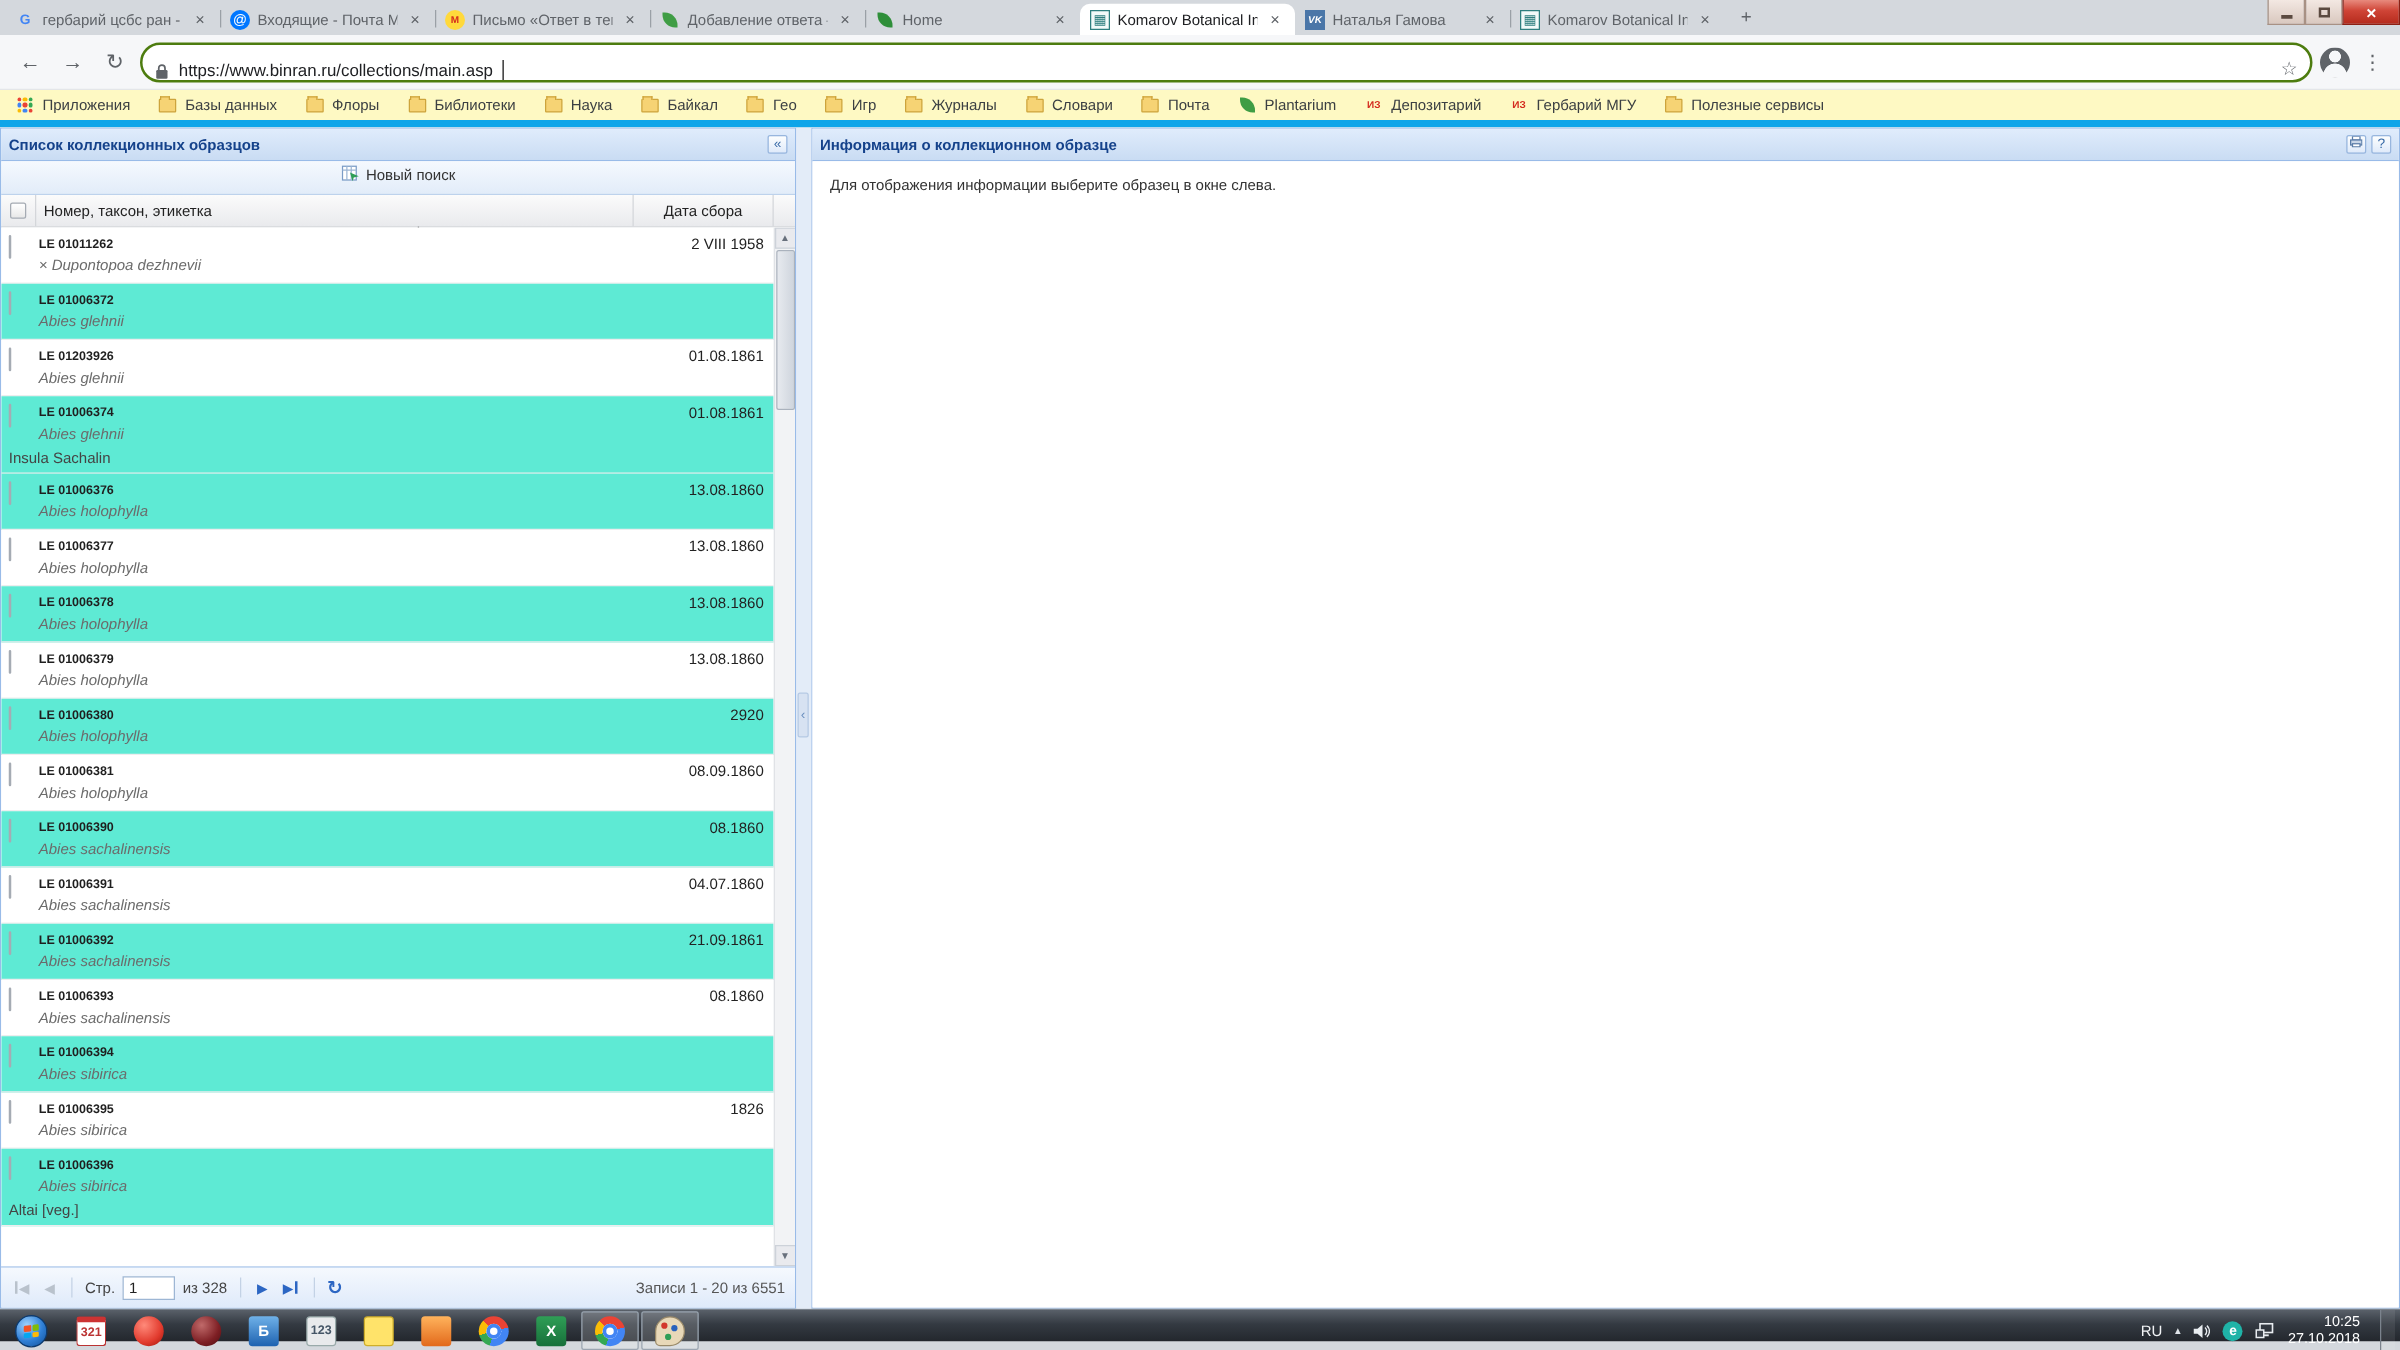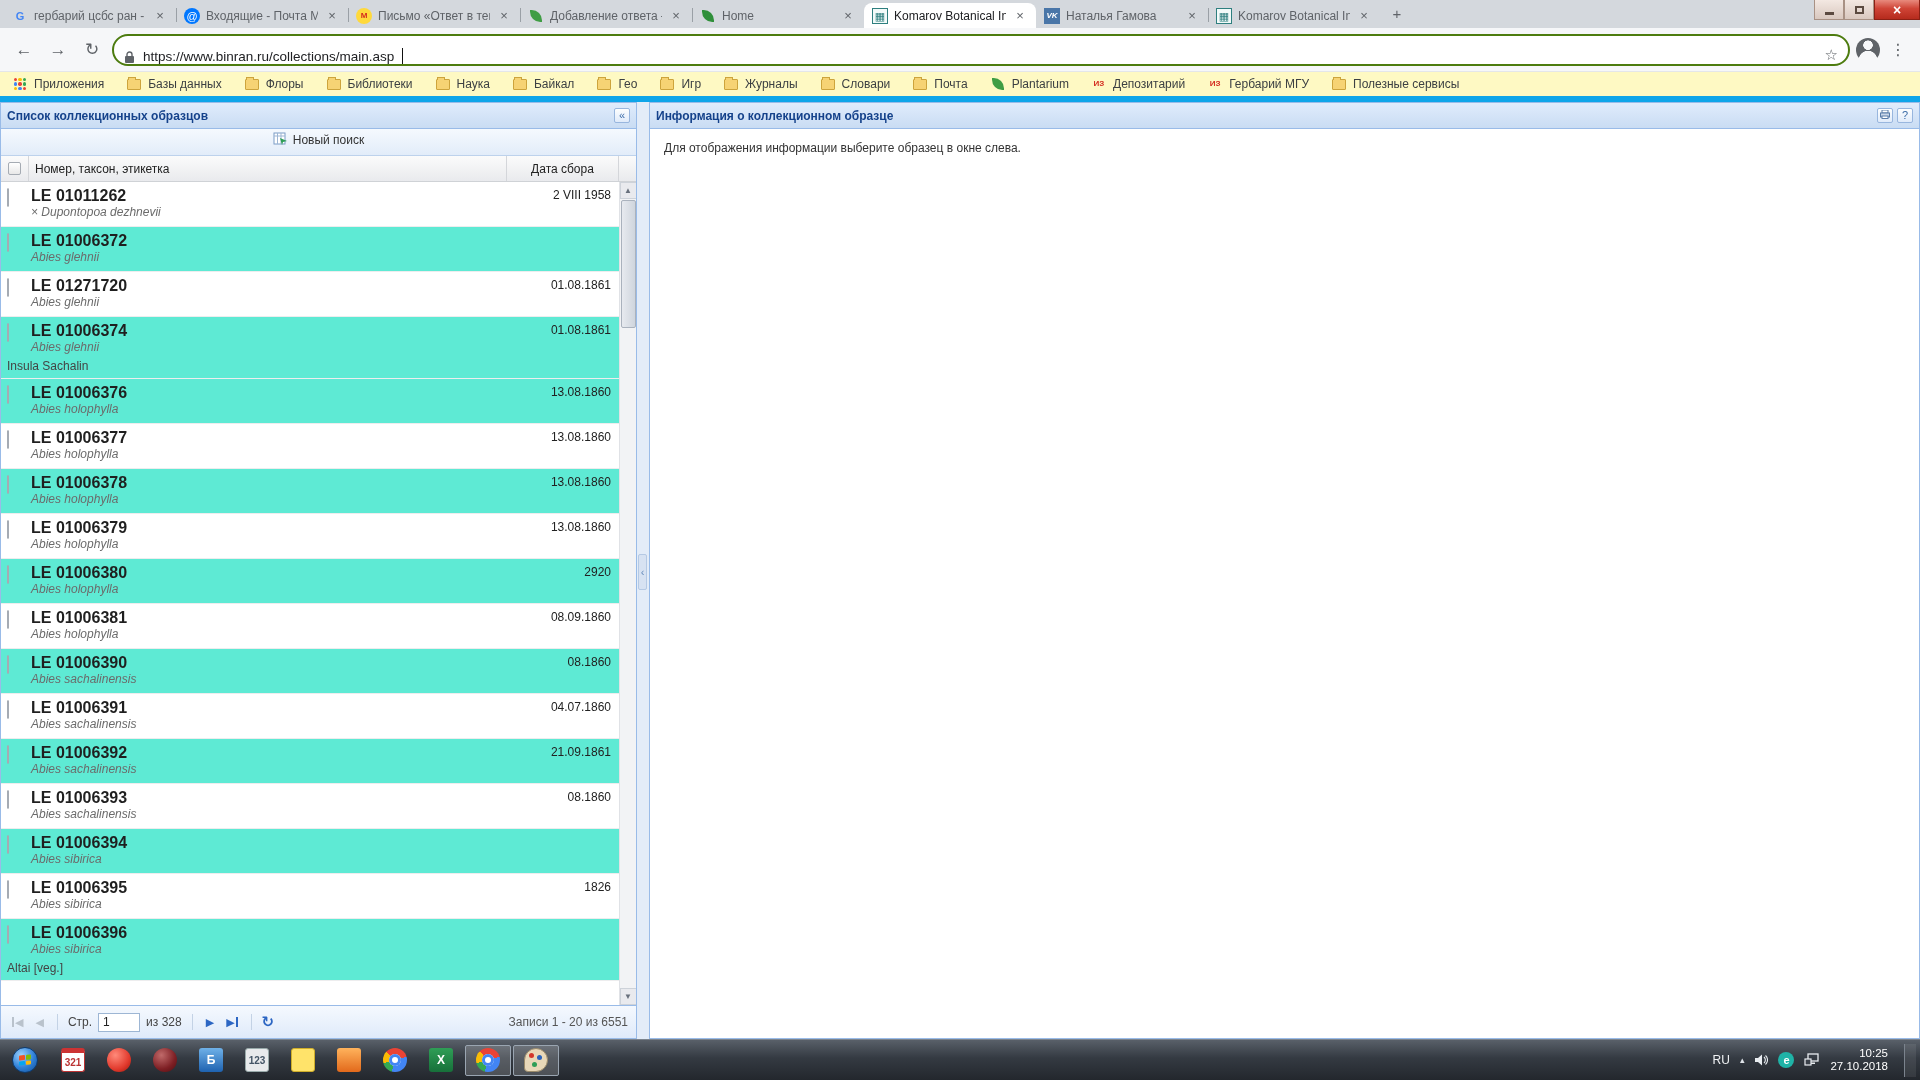--- a/index.html
+++ b/index.html
@@ -86,21 +86,21 @@
   .gh-spacer { width:17px; border-right:none; }
   .checkbox { width:13px; height:13px; background:linear-gradient(#fff,#e8e8e8); border:1px solid #a5abb3; border-radius:2px; }
 
   .rows-wrap { flex:1; position:relative; overflow:hidden; background:#fff; }
   .rows { position:absolute; inset:0 17px 0 0; overflow:hidden; }
   .grid-row { border-bottom:1px solid #ededee; }
   .grid-row.alt { background:#5eead4; }
   .row-top { display:flex; padding:6px 0 6px 6px; }
   .row-chk { flex:0 0 24px; padding-top:1px; }
   .row-main { flex:1; }
-  .row-number { font-size:16px; font-weight:bold; color:#1f1f1f; line-height:16px; }
+  .row-number { font-size:10px; font-weight:bold; color:#1f1f1f; line-height:16px; }
   .row-taxon { font-size:12px; font-style:italic; color:#6b6b6b; line-height:16px; }
   .row-date { width:108px; text-align:right; padding-right:8px; font-size:12px; color:#222; }
   .row-note { font-size:12px; color:#444; padding:0 6px 5px 6px; margin-top:-2px; }
 
   .vscroll { position:absolute; top:0; right:0; bottom:0; width:17px; background:#f2f3f5; border-left:1px solid #e0e2e6;
       display:flex; flex-direction:column; align-items:center; }
   .sc-btn { width:17px; height:17px; background:#e9eaee; border:1px solid #cdd2d9; color:#6a7villes; color:#68707c;
       font-size:8px; line-height:15px; text-align:center; }
   .sc-thumb { width:15px; height:128px; margin-top:1px; background:linear-gradient(90deg,#e7eaef,#cfd5dd);
       border:1px solid #aab2bd; border-radius:2px; }
@@ -116,22 +116,22 @@
   .pg-first .pg-bar { margin-right:1px; } .pg-last .pg-bar { margin-left:1px; }
   .pg-sep { width:1px; height:16px; background:#c3d2e5; margin:0 4px; }
   .pg-input { width:42px; height:19px; border:1px solid #9db6d4; font-size:12px; padding:0 4px;
       font-family:inherit; color:#222; }
   .pg-refresh { font-size:15px; color:#2c66c3; font-weight:bold; }
   .pg-right { margin-left:auto; color:#555; }
 
   .rp-body { flex:1; background:#fff; padding:12px 14px; font-size:12px; color:#333; }
 
   
-  .taskbar { height:41px; background:linear-gradient(#596069,#343a42 45%,#23272d); border-top:1px solid #7b838d;
-      display:flex; align-items:center; }
+  .taskbar { height:26px; background:linear-gradient(#596069,#343a42 45%,#23272d); border-top:1px solid #7b838d;
+      display:flex; }
   .start-orb { width:50px; height:33px; display:flex; align-items:center; justify-content:center; }
   .orb { width:26px; height:26px; border-radius:50%;
       background: radial-gradient(circle at 35% 30%, #9fd4ff, #2f7fd6 55%, #124f96);
       border:1px solid #0d3a6e; display:flex; align-items:center; justify-content:center; }
   .flag { width:12px; height:10px; display:grid; grid-template-columns:1fr 1fr; gap:1px; transform:skewY(-6deg); }
   .flag i { border-radius:1px; }
   #taskicons { display:flex; align-items:center; height:33px; }
   .tb-icon { width:46px; height:33px; display:flex; align-items:center; justify-content:center; position:relative; }
   .tb-icon.boxed { border:1px solid #9aa5b1; background:rgba(255,255,255,.18); border-radius:2px; height:31px; margin:0 1px; }
   .tb-glyph { width:24px; height:24px; display:flex; align-items:center; justify-content:center; border-radius:3px;
@@ -400,21 +400,21 @@
                     <div class="row-number">LE 01006372</div>
                     <div class="row-taxon">Abies glehnii</div>
                   </div>
                   <div class="row-date"></div>
                 </div>
               </div>
               <div class="grid-row">
                 <div class="row-top">
                   <span class="row-chk"><span class="checkbox"></span></span>
                   <div class="row-main">
-                    <div class="row-number">LE 01271720</div>
+                    <div class="row-number">LE 01203926</div>
                     <div class="row-taxon">Abies glehnii</div>
                   </div>
                   <div class="row-date">01.08.1861</div>
                 </div>
               </div>
               <div class="grid-row alt">
                 <div class="row-top">
                   <span class="row-chk"><span class="checkbox"></span></span>
                   <div class="row-main">
                     <div class="row-number">LE 01006374</div>

